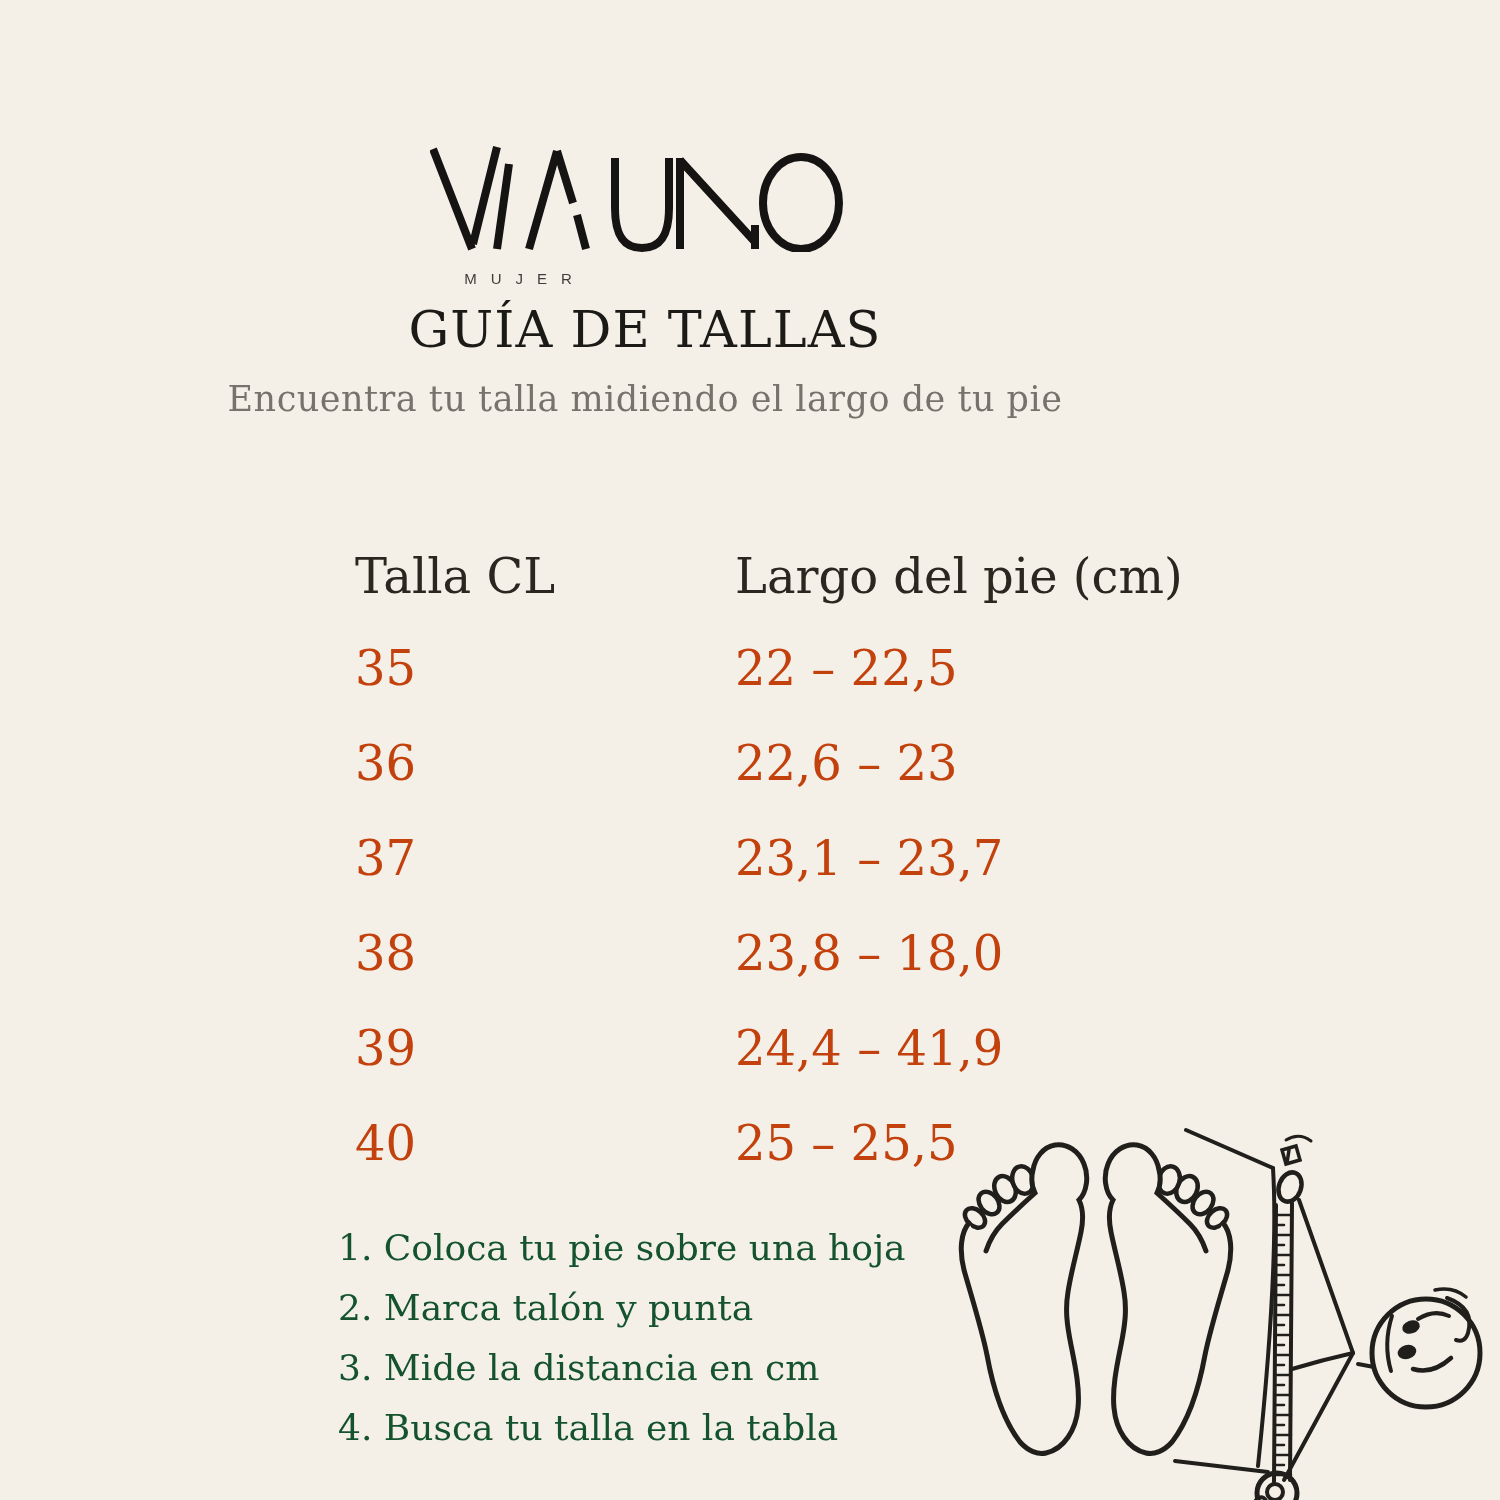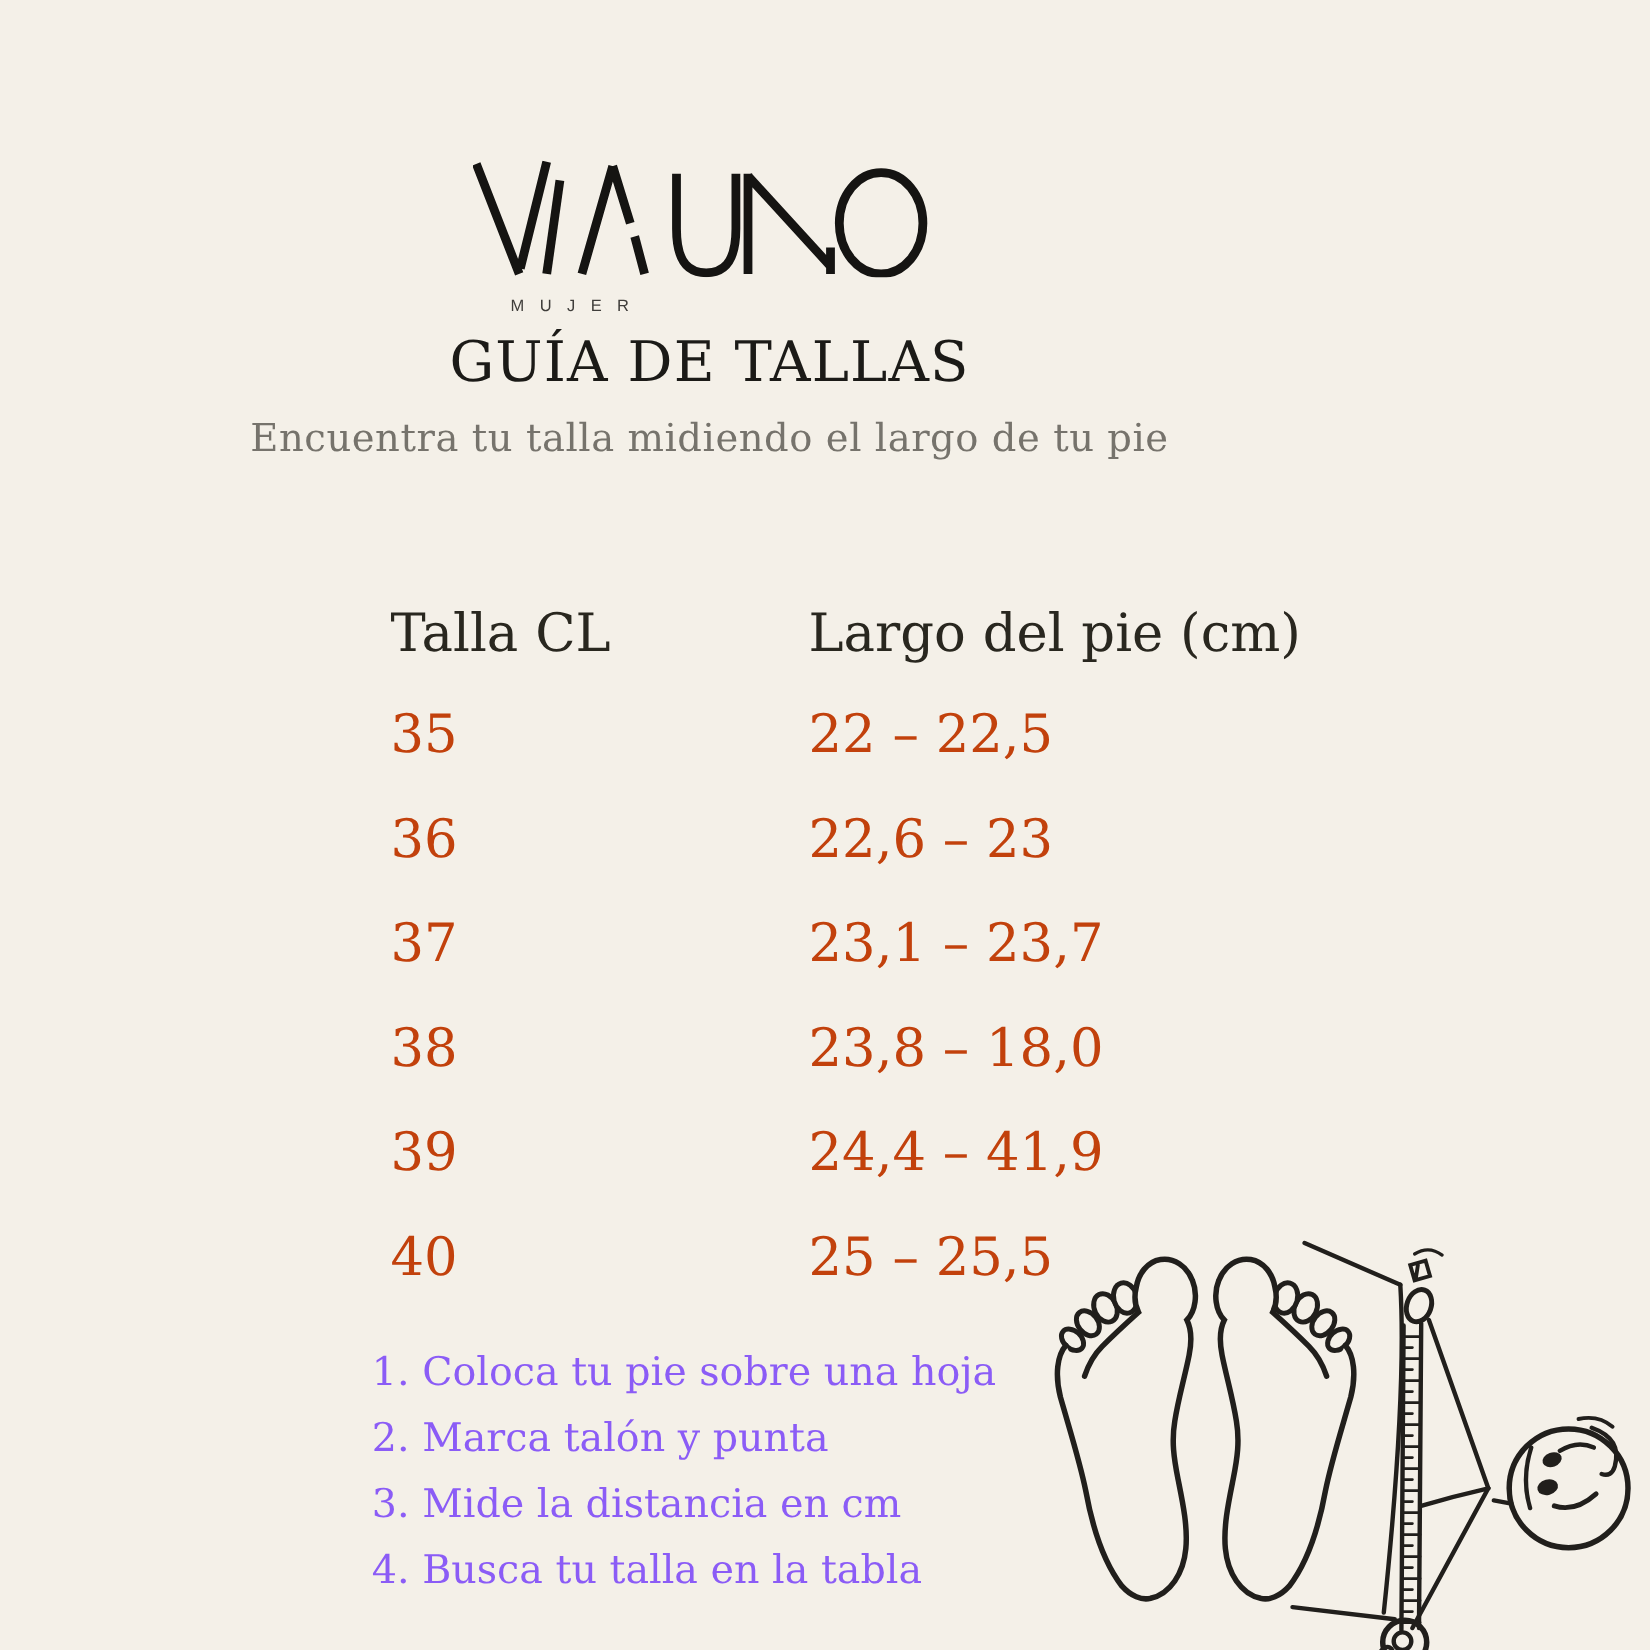--- a/index.html
+++ b/index.html
@@ -27,21 +27,21 @@
   }
   
   #size-table{position:absolute;left:355px;top:520px;margin-top:28px;}
   .trow{display:grid;grid-template-columns:380px auto;align-items:start;}
   .thead{height:92px;}
   .thead .cell{font-size:48px;color:#29271f;}
   .trow.data{height:95px;}
   .cell{font-size:48px;color:#c2410c;white-space:nowrap;}
   
   #instructions{position:absolute;left:338px;top:1218px;}
-  .step{font-size:36px;line-height:60px;color:#8b5cf6;white-space:nowrap;}
+  .step{font-size:36px;line-height:60px;color:#14532d;white-space:nowrap;}
   
   #illustration{position:absolute;left:930px;top:1120px;width:570px;height:380px;}
 </style>
 </head>
 <body>
 
 <div id="canvas">
 
   <svg id="logo-svg" viewBox="0 0 440 106" role="img" aria-label="VIA UNO">
     <g stroke="#151412" stroke-width="8" fill="none" stroke-linecap="butt">

